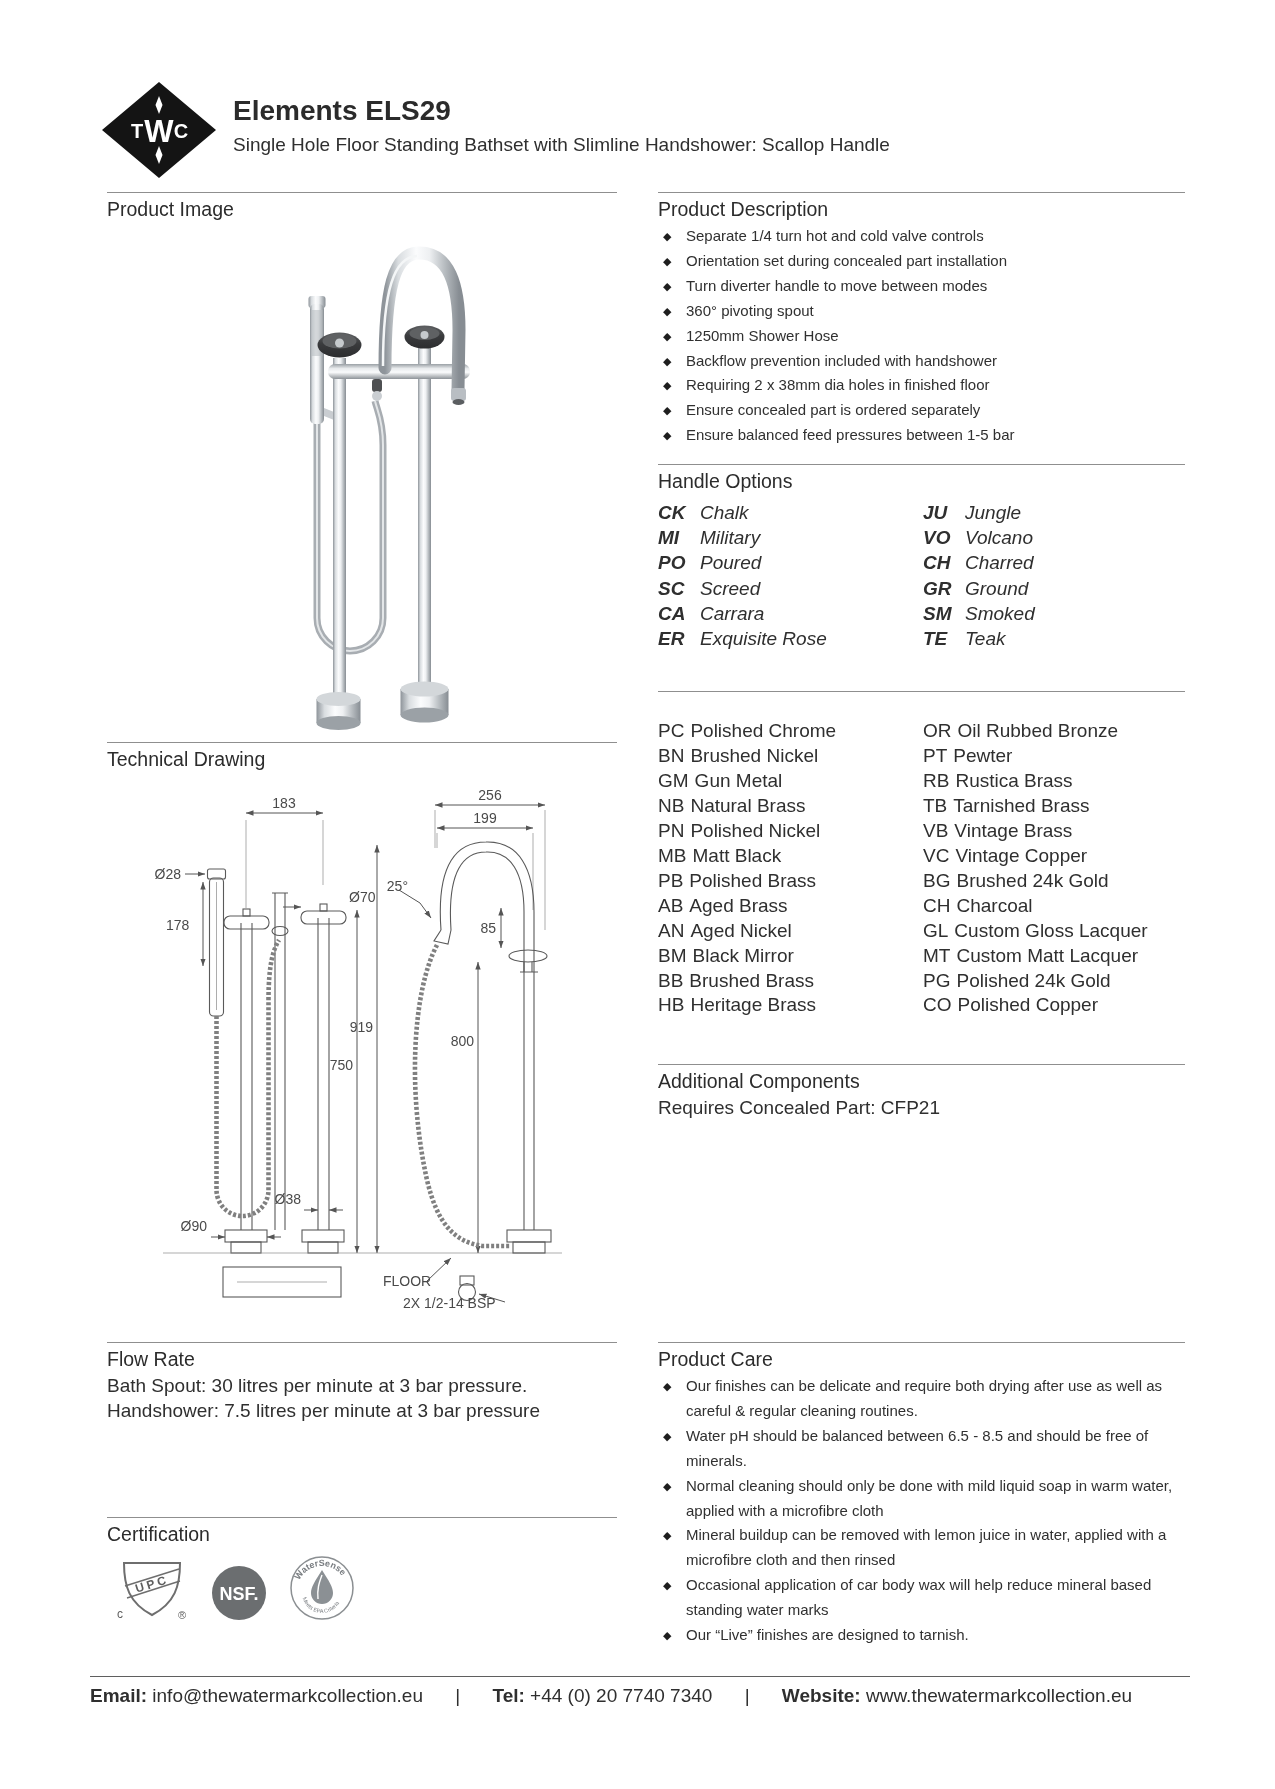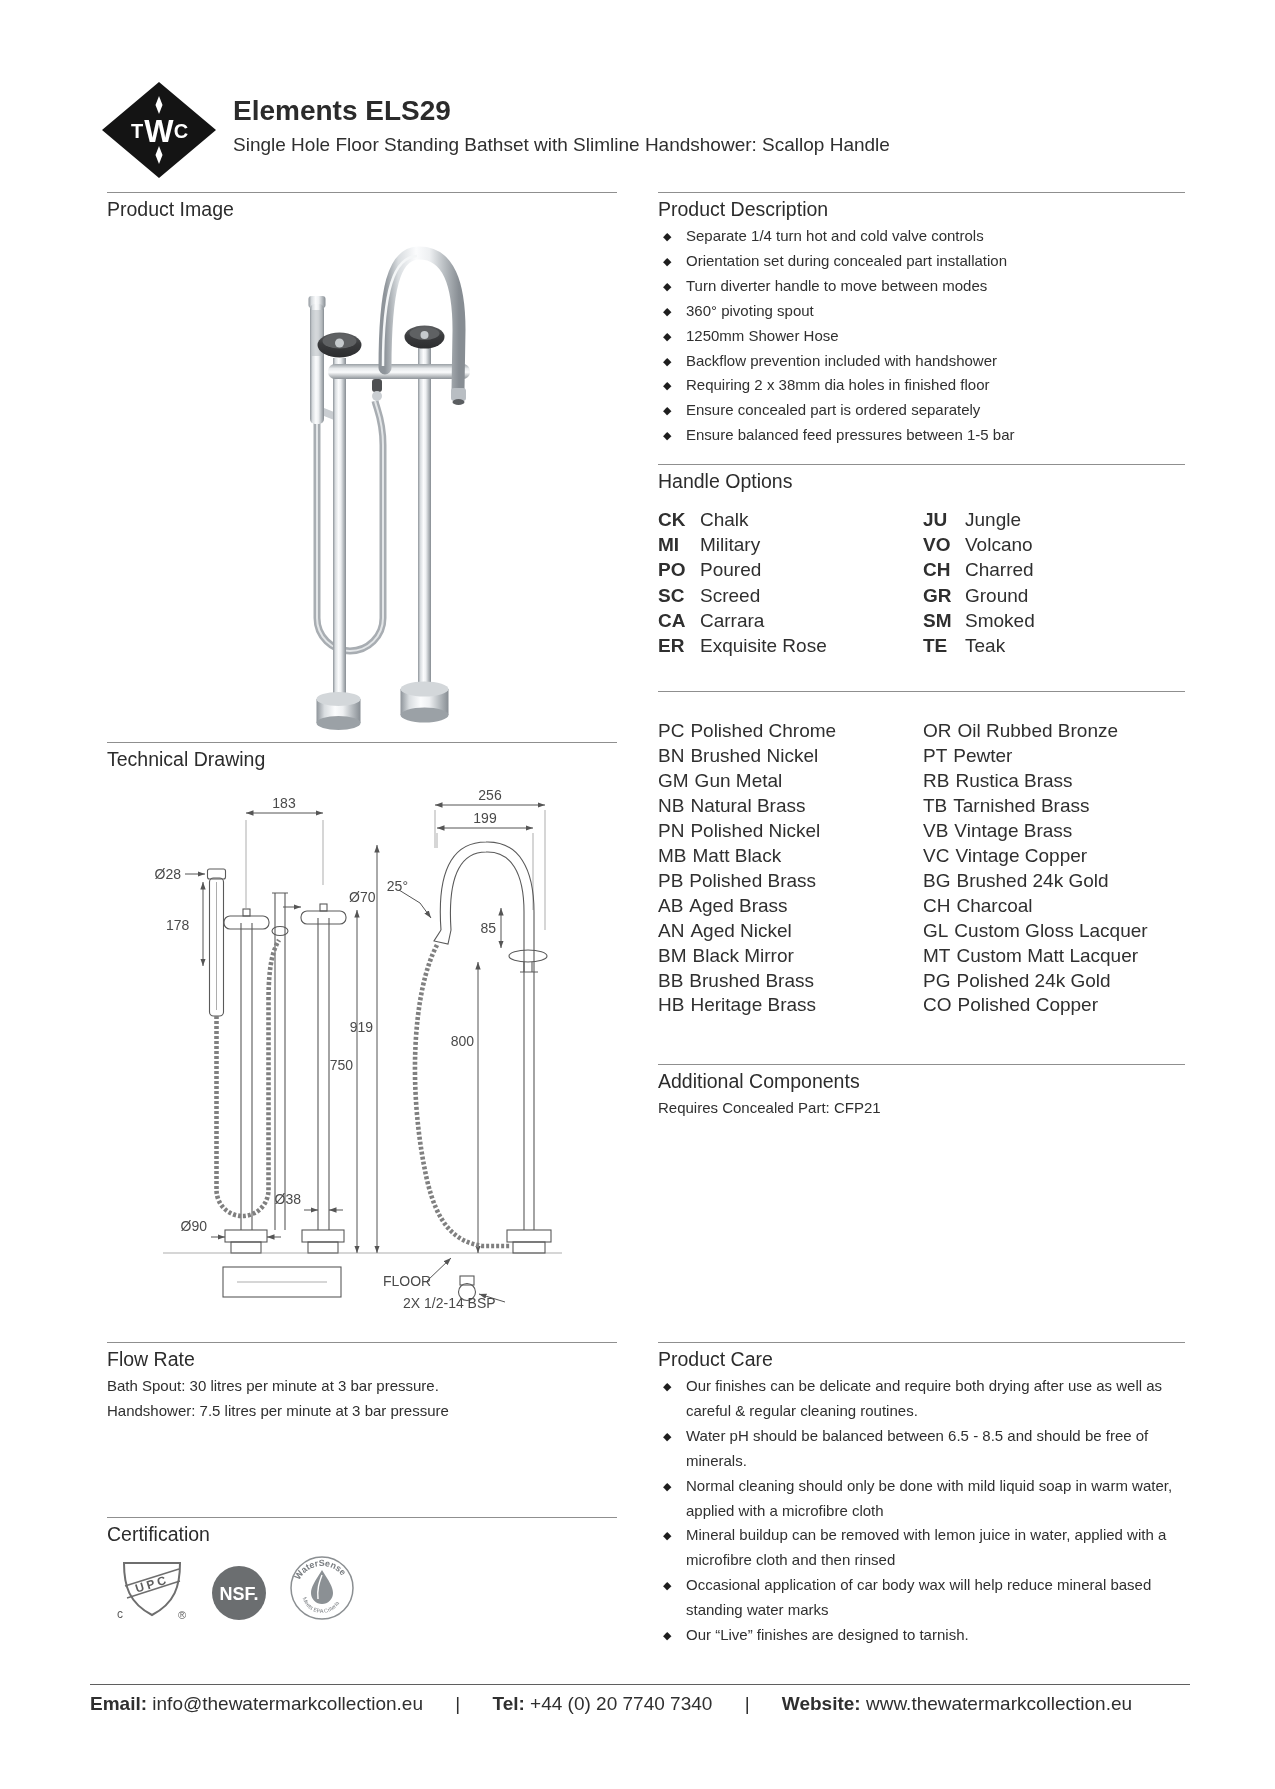--- a/index.html
+++ b/index.html
@@ -10,41 +10,41 @@
   .title-block{position:absolute;left:233px;top:95px;}
   h1{font-size:28px;line-height:32px;margin:0;font-weight:700;color:#2b2b2b;}
   .subtitle{font-size:19px;margin-top:7px;color:#2f2f2f;}
 
   
   .section{position:absolute;border-top:1.6px solid #8f8f8f;}
   .sec-left{left:107px;width:510px;}
   .sec-right{left:658px;width:527px;}
   h2{font-size:19.5px;font-weight:400;margin:5px 0 0 0;color:#2c2c2c;}
 
-  .bodyline{font-size:15px;line-height:24.9px;}
+  .bodyline{font-size:19px;line-height:24.9px;}
   .txt-block{margin-top:3px;}
 
   ul.bullets{list-style:none;margin:3px 0 0 0;padding:0;}
   ul.bullets li{position:relative;padding-left:28px;font-size:15px;line-height:24.9px;color:#303030;}
   ul.bullets li::before{content:"\25C6";position:absolute;left:5px;top:0;font-size:11px;line-height:24.9px;color:#1e1e1e;}
 
   .hcols,.fcols{display:flex;}
-  .hcols{margin-top:14px;}
+  .hcols{margin-top:7px;font-style:italic;}
   .fcols{margin-top:27px;}
   .c1{width:265px;flex:none;}
   .c2{flex:1;}
   .h-row{font-size:19px;line-height:25.2px;}
   .h-row .code{font-weight:700;display:inline-block;width:42px;}
   .f-row{font-size:19px;line-height:24.95px;}
   .f-row .code{font-weight:400;margin-right:6px;}
 
   .cert-row{margin-top:9px;padding-left:8px;display:flex;align-items:flex-end;gap:22px;}
 
   
-  .footer{position:absolute;left:90px;top:1676px;width:1100px;border-top:1.8px solid #5f5f5f;padding-top:8px;font-size:19px;white-space:nowrap;margin-top:8px;}
+  .footer{position:absolute;left:90px;top:1676px;width:1100px;border-top:1.8px solid #5f5f5f;padding-top:8px;font-size:19px;white-space:nowrap;}
   .flabel{font-weight:700;}
   .fsep{margin:0 27px;color:#2f2f2f;}
 
   
   .abs{position:absolute;}
   svg text{font-family:"Liberation Sans",sans-serif;}
   .dwg text{font-size:14px;fill:#4a4a4a;}
   .dwg .ln{stroke:#5a5a5a;stroke-width:1.1;fill:none;}
   .dwg .thin{stroke:#8a8a8a;stroke-width:0.7;fill:none;}
   .dwg .dim{stroke:#555;stroke-width:1;fill:none;}

